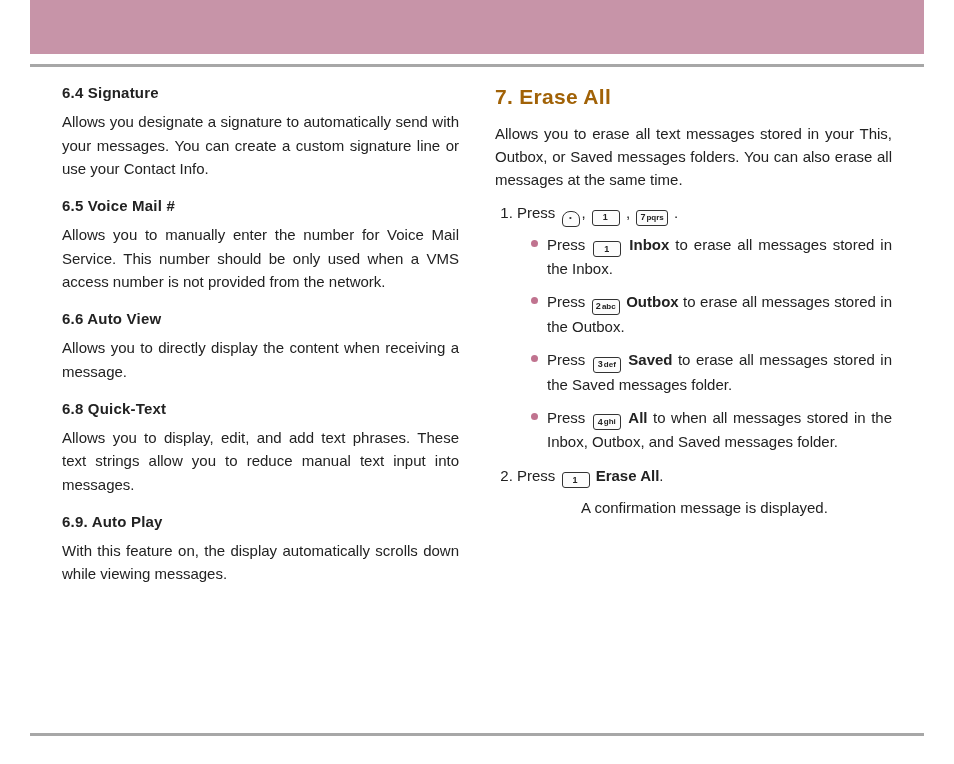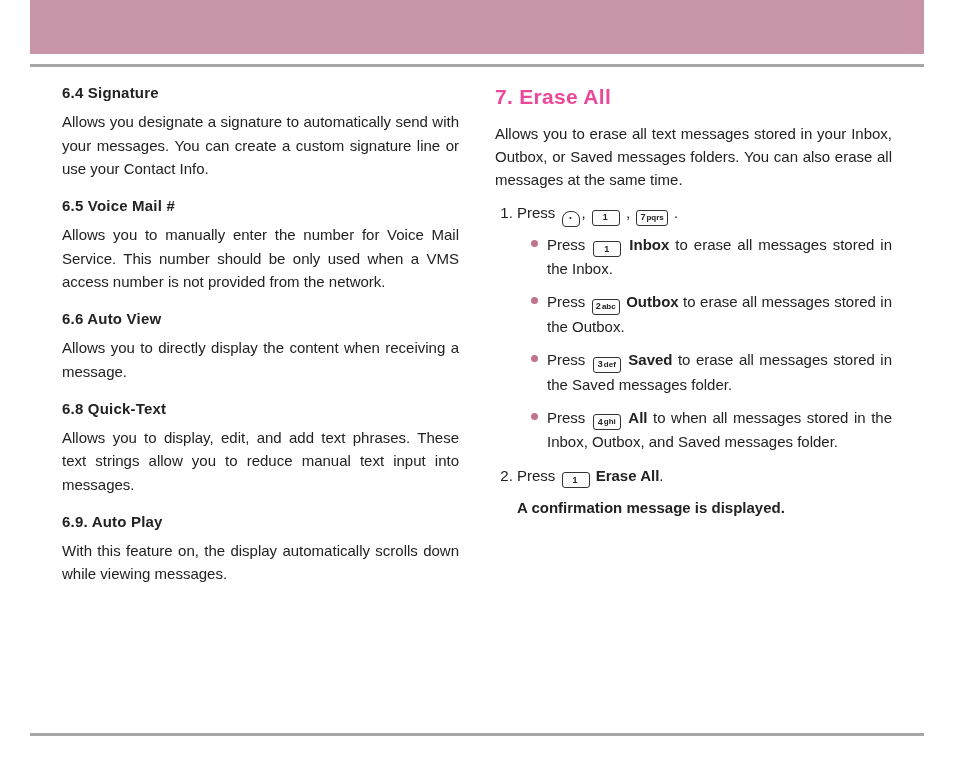--- a/index.html
+++ b/index.html
@@ -29,21 +29,21 @@
   }
   .col {
     flex: 1;
     font-size: 15px;
     line-height: 1.55;
   }
   .h { font-weight: 700; margin: 14px 0 6px 0; letter-spacing: 0.2px;}
   .p  { margin: 0 0 10px 0; text-align: justify; font-stretch: condensed;}
   .h.first { margin-top: 0; }
   .title7 {
-    color: #ec4899;
+    color: #a16207;
     font-weight: 700;
     font-size: 21px;
     margin: 0 0 8px 0;
     letter-spacing: 0.3px;
   }
   ol { margin: 4px 0 0 0; padding-left: 22px; }
   ol > li { margin-bottom: 8px; text-align: justify;}
   ul.bul { list-style: none; margin: 6px 0 0 0; padding-left: 14px; }
   ul.bul > li { position: relative; padding-left: 16px; margin-bottom: 10px; text-align: justify;}
   ul.bul > li::before {
@@ -117,21 +117,21 @@
 
     <div class="h">6.8 Quick-Text</div>
     <div class="p">Allows you to display, edit, and add text phrases. These text strings allow you to reduce manual text input into messages.</div>
 
     <div class="h">6.9. Auto Play</div>
     <div class="p">With this feature on, the display automatically scrolls down while viewing messages.</div>
   </div>
 
   <div class="col">
     <div class="title7">7. Erase All</div>
-    <div class="p">Allows you to erase all text messages stored in your Inbox, Outbox, or Saved messages folders. You can also erase all messages at the same time.</div>
+    <div class="p">Allows you to erase all text messages stored in your This, Outbox, or Saved messages folders. You can also erase all messages at the same time.</div>
 
     <ol>
       <li>
         <span>Press </span>
         <span class="key-soft"></span>,
         <span class="key">
             <span class="n">1</span>
             <span></span>
           </span> ,
         <span class="key">
@@ -174,20 +174,20 @@
           </li>
         </ul>
       </li>
       <li>
         <span>Press </span>
         <span class="key">
             <span class="n">1</span>
             <span></span>
           </span>
         <strong>Erase All</strong><span>.</span>
-        <div class="p" style="margin-top:8px;text-align:left;font-weight:bold;">A confirmation message is displayed.</div>
+        <div class="p" style="margin-top:8px;text-align:center;">A confirmation message is displayed.</div>
       </li>
     </ol>
   </div>
 
 </div>
 
 <div class="bottom-grey"></div>
 
 </body></html>

